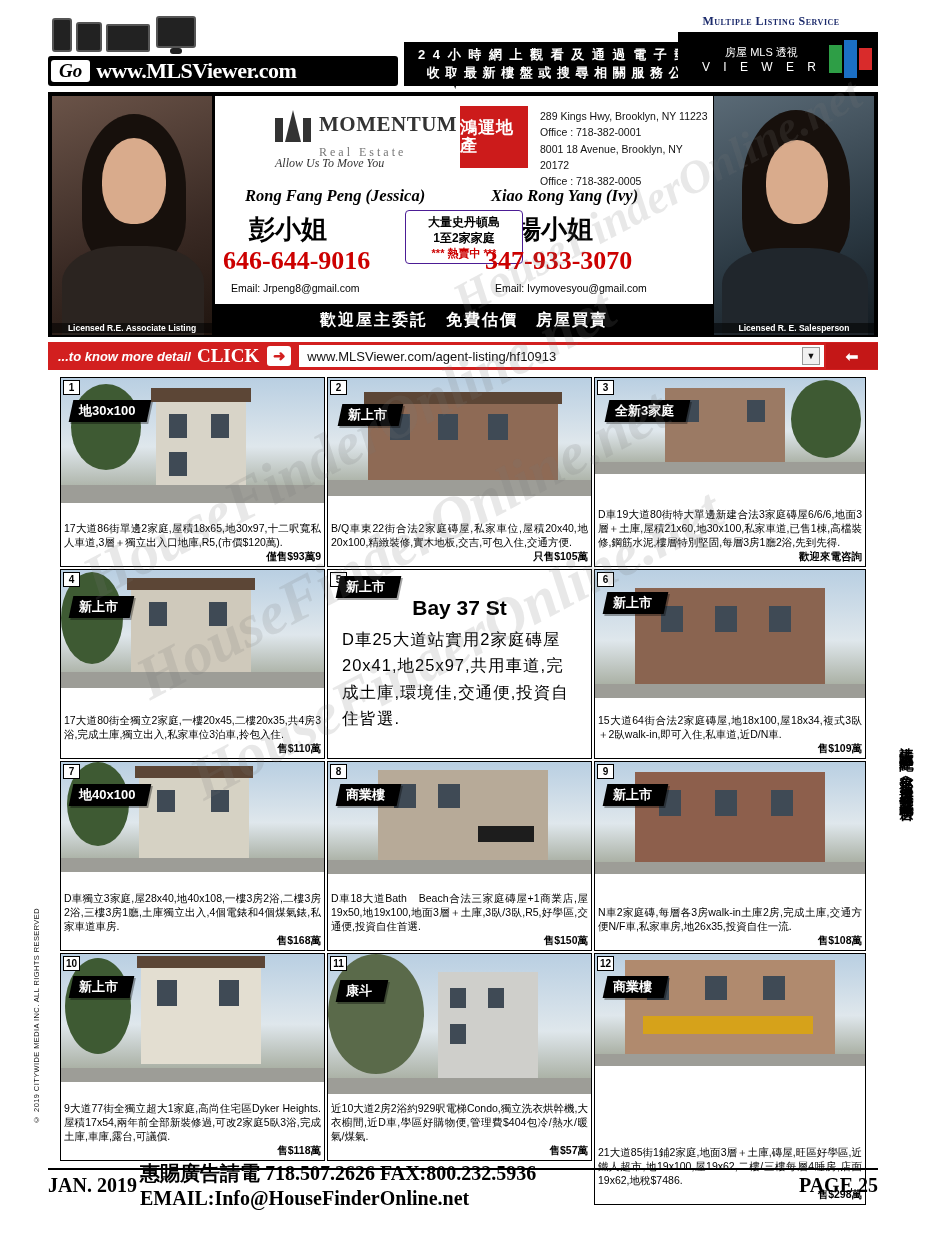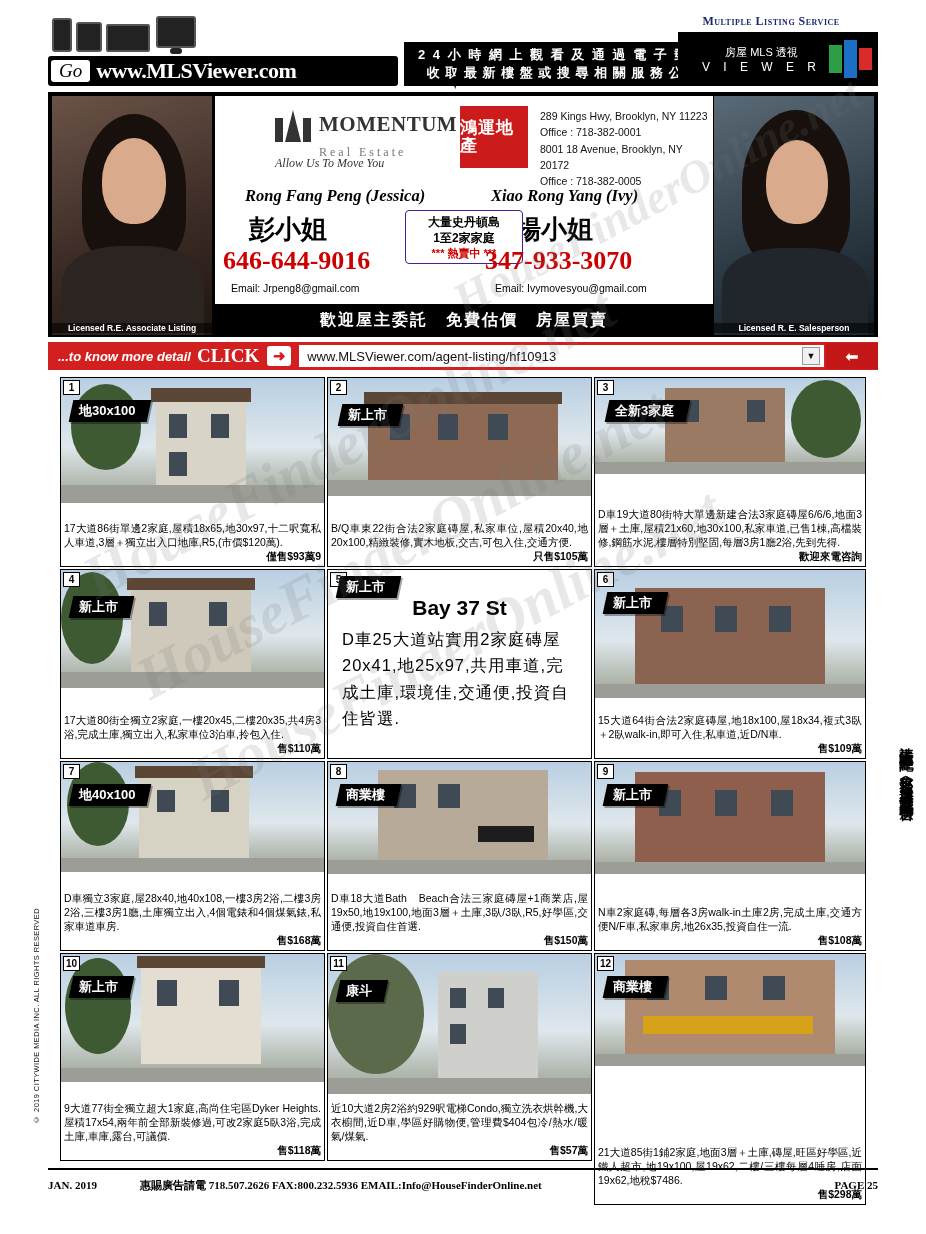--- a/index.html
+++ b/index.html
@@ -29,21 +29,21 @@
   .devices {
     position:absolute; left:0px; top:0px; width:170px; height:44px;
   }
   .dev { position:absolute; background:#222; border:2px solid #555; border-radius:3px;}
   .url-bar {
     position:absolute; left:0px; top:42px; width:350px; height:30px;
     background:#000; color:#fff; border-radius:3px;
     display:flex; align-items:center;
   }
   .go-btn {
-    background:#fff; color:#000; font-weight:normal; font-style:italic;
+    background:#fff; color:#000; font-weight:bold; font-style:italic;
     font-size:19px; padding:0 8px; margin:2px 6px 2px 3px; border-radius:3px;
     font-family:"Liberation Serif", serif;
   }
   .url-text {
     color:#fff; font-size:22px; font-weight:bold; font-family:"Liberation Serif", serif;
     letter-spacing:-0.5px;
   }
   .black-mid {
     position:absolute; left:356px; top:28px; width:320px; height:44px;
     background:#000; color:#fff; display:flex; flex-direction:column;
@@ -218,21 +218,21 @@
     position:absolute; left:32px; top:908px; width:20px;
     writing-mode: vertical-rl;
     font-size:7.5px; letter-spacing:0.4px; color:#111;
     transform: rotate(180deg);
   }
 
   
   .footer {
     position:absolute; left:48px; top:1172px; width:830px; height:26px;
     display:flex; align-items:center; font-family:"Liberation Serif", serif;
-    font-size:11px; font-weight:bold;
+    font-size:20px; font-weight:bold;
   }
   .footer .f-date { width:92px; }
   .footer .f-mid { flex:1; }
   .footer .f-page { width:92px; text-align:right; }
   .rule-top { position:absolute; left:48px; top:1168px; width:830px; height:2px; background:#000;}
 
   
   .wm {
     position:absolute; left:150px; top:330px; width:720px; height:560px;
     transform: rotate(-28deg);

